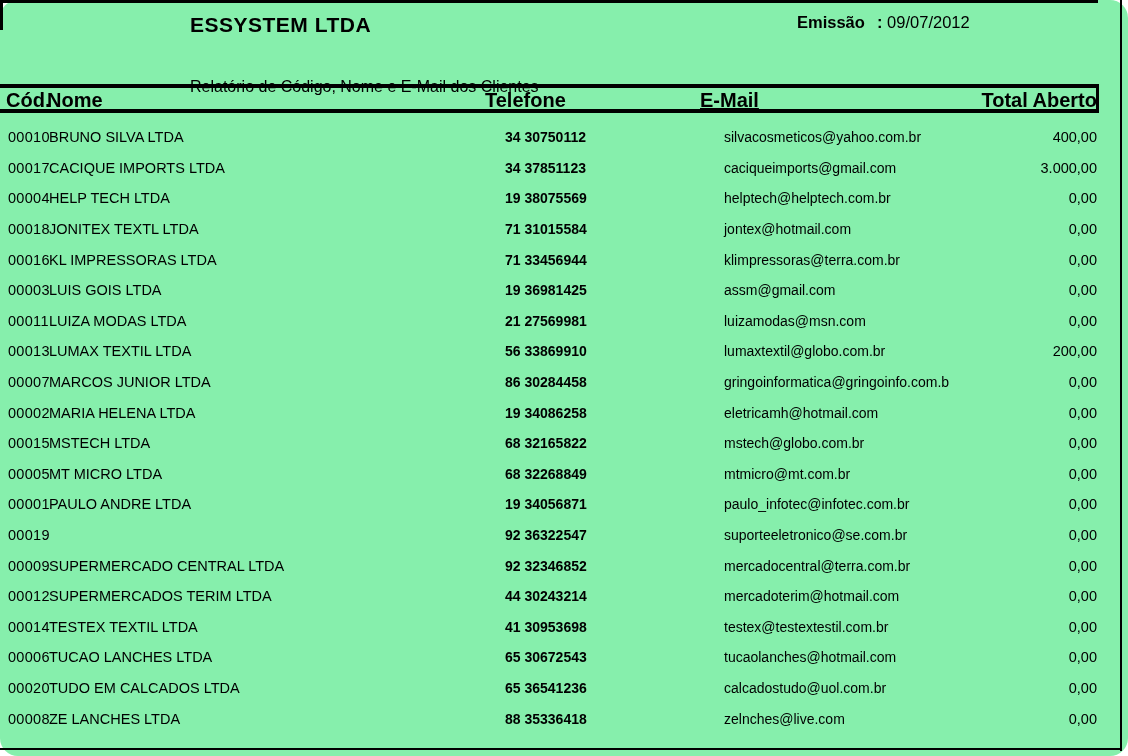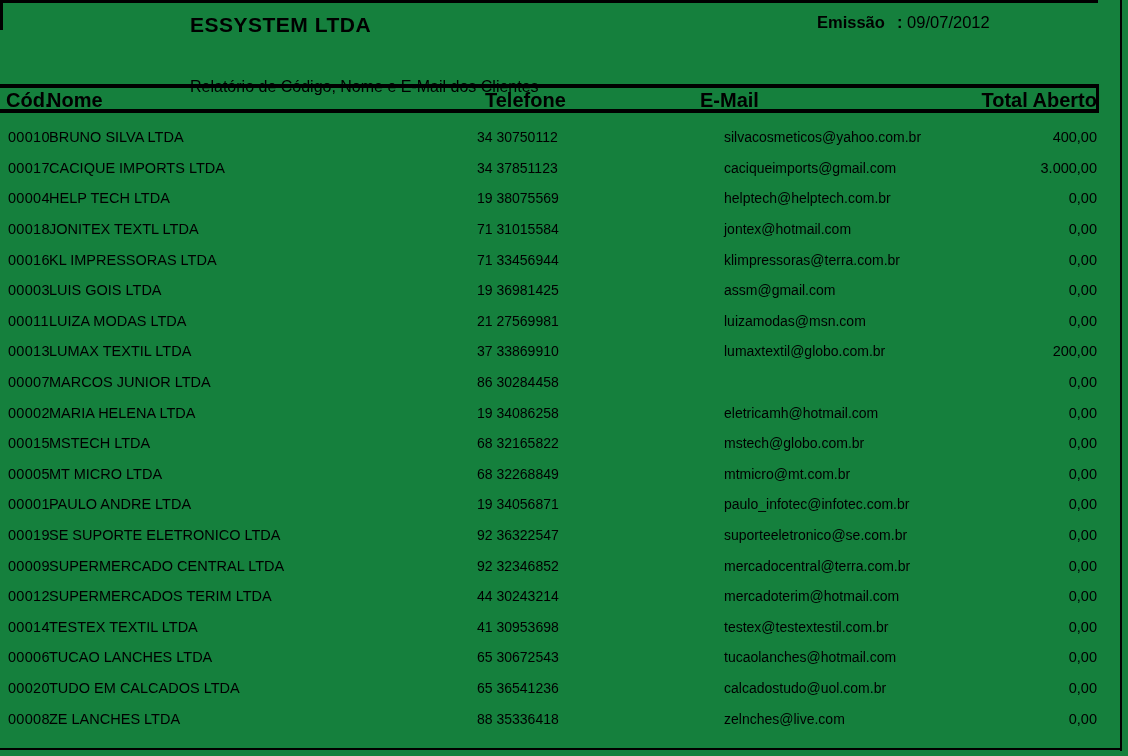--- a/index.html
+++ b/index.html
@@ -4,68 +4,68 @@
 <style>
   * { margin:0; padding:0; box-sizing:border-box; }
   html,body { background:#ffffff; }
   body {
     width:1128px; height:756px;
     position:relative; overflow:hidden;
     font-family:"Liberation Sans", sans-serif;
     color:#000000;
     -webkit-font-smoothing:none;
   }
-  .page { position:absolute; inset:0; background:#15803d; }
+  .page { position:absolute; inset:0; background:#86efac;border-radius:18px; }
 
   .line { position:absolute; background:#000000; }
   .top-border    { left:0;     top:0;    width:1098px; height:3px; }
   .left-tick     { left:0;     top:0;    width:3px;    height:30px; }
   .right-border  { left:1120px;top:0;    width:2px;    height:751px; }
   .rule-1        { left:0;     top:84px; width:1099px; height:4px; }
   .rule-2        { left:0;     top:109px;width:1099px; height:4px; }
   .header-right-tick { left:1096px; top:84px; width:3px; height:29px; }
   .bottom-rule   { left:0;     top:748px;width:1122px; height:2px; }
 
   
   .rpt-title {
     position:absolute; left:190px; top:13px;
     font-size:21px; font-weight:bold; letter-spacing:0.5px; white-space:nowrap;
   }
   .rpt-subtitle {
     position:absolute; left:190px; top:50px;
     font-size:16px; white-space:nowrap;margin-top:28px;
   }
   .meta { position:absolute; left:797px; top:13px; font-size:16.5px; }
-  .meta-row { height:28px; white-space:nowrap;margin-left:20px; }
+  .meta-row { height:28px; white-space:nowrap; }
   .meta-label { display:inline-block; width:80px; font-weight:bold; }
   .meta-colon { font-weight:bold; }
   .meta-value { font-weight:normal; }
 
   
   .colheaders {
     position:absolute; left:0; top:88px; width:1128px; height:21px;
     font-weight:bold; font-size:20px;
   }
   .colheaders span { position:absolute; top:1px; white-space:nowrap; }
   .h-cod   { left:6px; }
   .h-nome  { left:47px; }
   .h-tel   { left:485px; }
-  .h-mail  { left:700px; }
+  .h-mail  { left:700px;text-decoration:underline; }
   .h-total { right:31px; }
 
   
   .rows { position:absolute; left:0; top:122px; width:1056px; }
   .row { position:relative; height:30.6px; width:1128px; }
   .row span {
     position:absolute; top:50%; transform:translateY(-50%);
     white-space:nowrap; font-size:14.5px;
   }
   .c-cod   { left:8px;  letter-spacing:0.3px; }
   .c-nome  { left:49px; }
-  .c-tel   { left:477px; font-weight:normal; font-size:14px !important; }
+  .c-tel   { left:505px; font-weight:bold; font-size:14px !important; }
   .c-mail  { left:724px; font-size:14px !important; }
   .c-total { right:31px; }
 </style>
 </head>
 <body>
 
 <div class="page">
 
   <div class="line top-border"></div>
   <div class="line left-tick"></div>
@@ -142,29 +142,30 @@
       <span class="c-cod">00011</span>
       <span class="c-nome">LUIZA MODAS LTDA</span>
       <span class="c-tel">21 27569981</span>
       <span class="c-mail">luizamodas@msn.com</span>
       <span class="c-total">0,00</span>
     </div>
 
     <div class="row">
       <span class="c-cod">00013</span>
       <span class="c-nome">LUMAX TEXTIL LTDA</span>
-      <span class="c-tel">37 33869910</span>
+      <span class="c-tel">56 33869910</span>
       <span class="c-mail">lumaxtextil@globo.com.br</span>
       <span class="c-total">200,00</span>
     </div>
 
     <div class="row">
       <span class="c-cod">00007</span>
       <span class="c-nome">MARCOS JUNIOR LTDA</span>
       <span class="c-tel">86 30284458</span>
+      <span class="c-mail">gringoinformatica@gringoinfo.com.b</span>
       <span class="c-total">0,00</span>
     </div>
 
     <div class="row">
       <span class="c-cod">00002</span>
       <span class="c-nome">MARIA HELENA LTDA</span>
       <span class="c-tel">19 34086258</span>
       <span class="c-mail">eletricamh@hotmail.com</span>
       <span class="c-total">0,00</span>
     </div>
@@ -188,21 +189,20 @@
     <div class="row">
       <span class="c-cod">00001</span>
       <span class="c-nome">PAULO ANDRE LTDA</span>
       <span class="c-tel">19 34056871</span>
       <span class="c-mail">paulo_infotec@infotec.com.br</span>
       <span class="c-total">0,00</span>
     </div>
 
     <div class="row">
       <span class="c-cod">00019</span>
-      <span class="c-nome">SE SUPORTE ELETRONICO LTDA</span>
       <span class="c-tel">92 36322547</span>
       <span class="c-mail">suporteeletronico@se.com.br</span>
       <span class="c-total">0,00</span>
     </div>
 
     <div class="row">
       <span class="c-cod">00009</span>
       <span class="c-nome">SUPERMERCADO CENTRAL LTDA</span>
       <span class="c-tel">92 32346852</span>
       <span class="c-mail">mercadocentral@terra.com.br</span>

